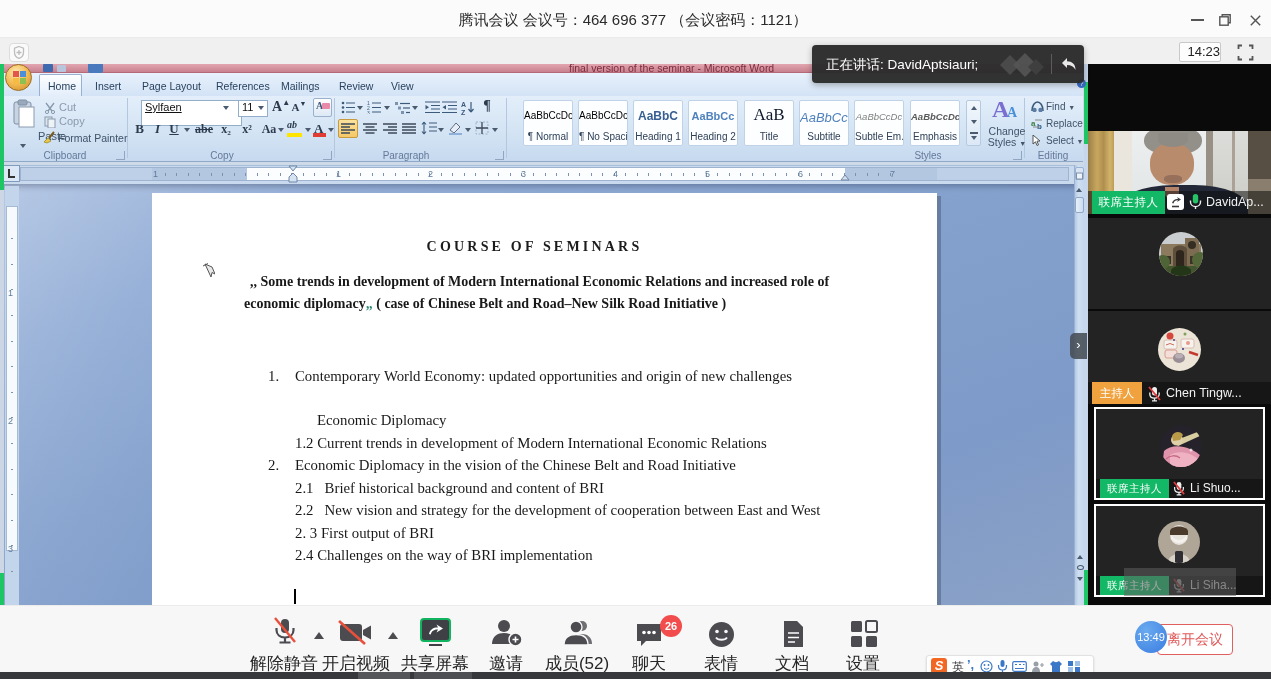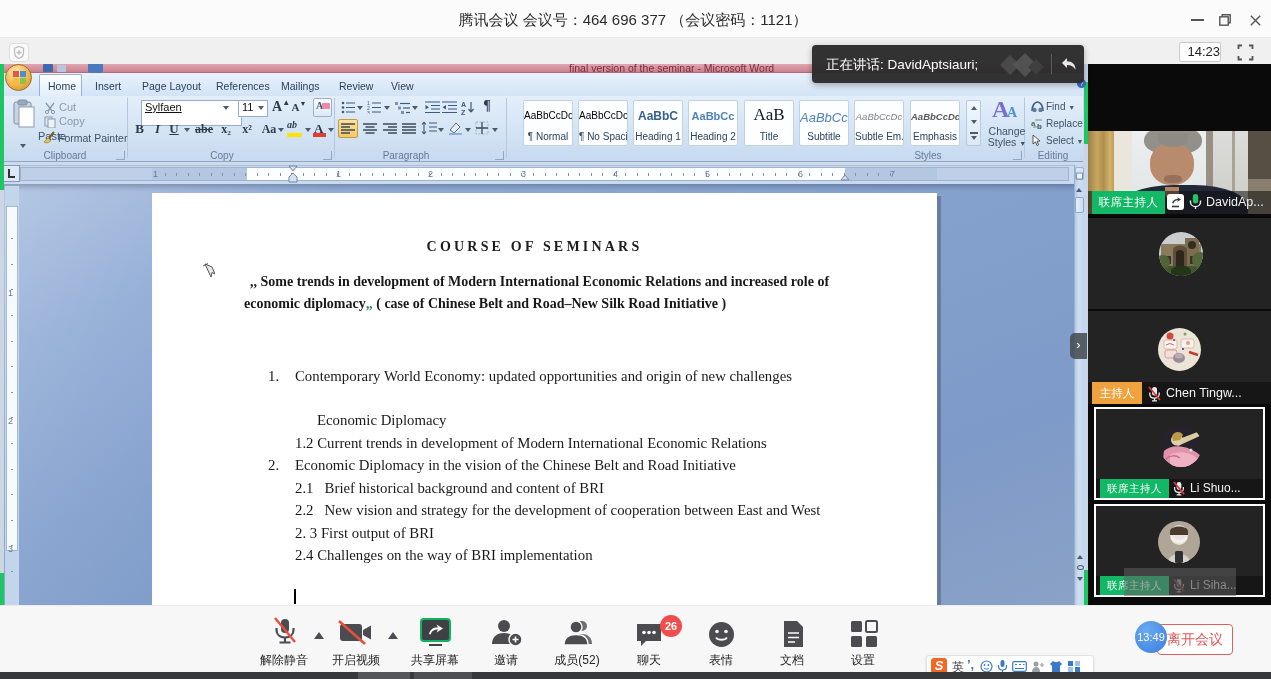--- a/index.html
+++ b/index.html
@@ -27,21 +27,21 @@
   .edit-lbl { position:absolute; font-size:10px; color:#3f5369; white-space:nowrap; }
   .rnum { top:105px; font-size:9px; color:#5f7b9c; }
   .vnum { left:8px; font-size:9px; color:#5f7b9c; }
   .dpar { font-size:14px; font-weight:bold; color:#191919; white-space:nowrap; }
   .dli { font-size:14.8px; color:#191919; white-space:nowrap; }
   .lbar { position:absolute; left:0; width:183px; background:rgba(12,12,12,0.55); }
   .roleg { position:absolute; left:4px; top:0; height:100%; background:#12b866; color:#fff; font-size:11.5px; text-align:center; line-height:22px; letter-spacing:0.5px; }
   .roleo { position:absolute; left:4px; top:0; height:100%; width:50px; background:#efa23d; color:#fff; font-size:11.5px; text-align:center; line-height:22px; }
   .pname { position:absolute; top:0; color:#f2f2f2; font-size:12.5px; line-height:22px; white-space:nowrap; }
   .micmute { position:absolute; }
-  .tblbl { position:absolute; top:652px; width:80px; text-align:center; font-size:12px; color:#262626; }
+  .tblbl { position:absolute; top:652px; width:80px; text-align:center; font-size:17px; color:#262626; }
 </style>
 </head>
 <body>
 
 <div class="abs" id="titlebar"></div>
 <div class="abs" id="titletext">腾讯会议 会议号：464 696 377 （会议密码：1121）</div>
 <div class="abs" style="left:1191px;top:19px;width:13px;height:2px;background:#555;"></div>
 <svg class="abs" style="left:1219px;top:14px" width="12" height="12" viewBox="0 0 12 12">
     <rect x="0.8" y="2.8" width="8.4" height="8.4" fill="none" stroke="#555" stroke-width="1.4"></rect>
     <path d="M3.2 2.8 V0.8 H11.2 V8.8 H9.2" fill="none" stroke="#555" stroke-width="1.4"></path>

